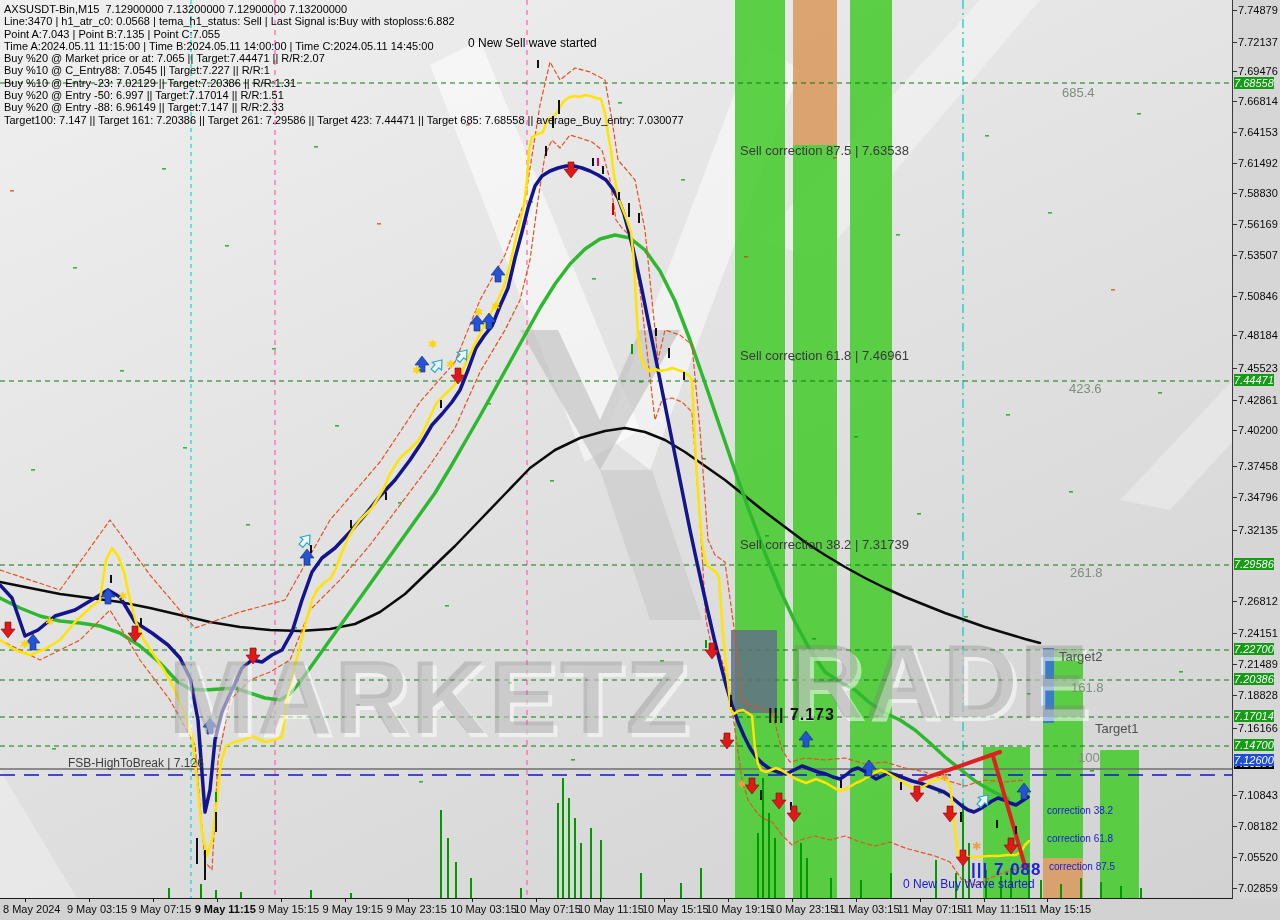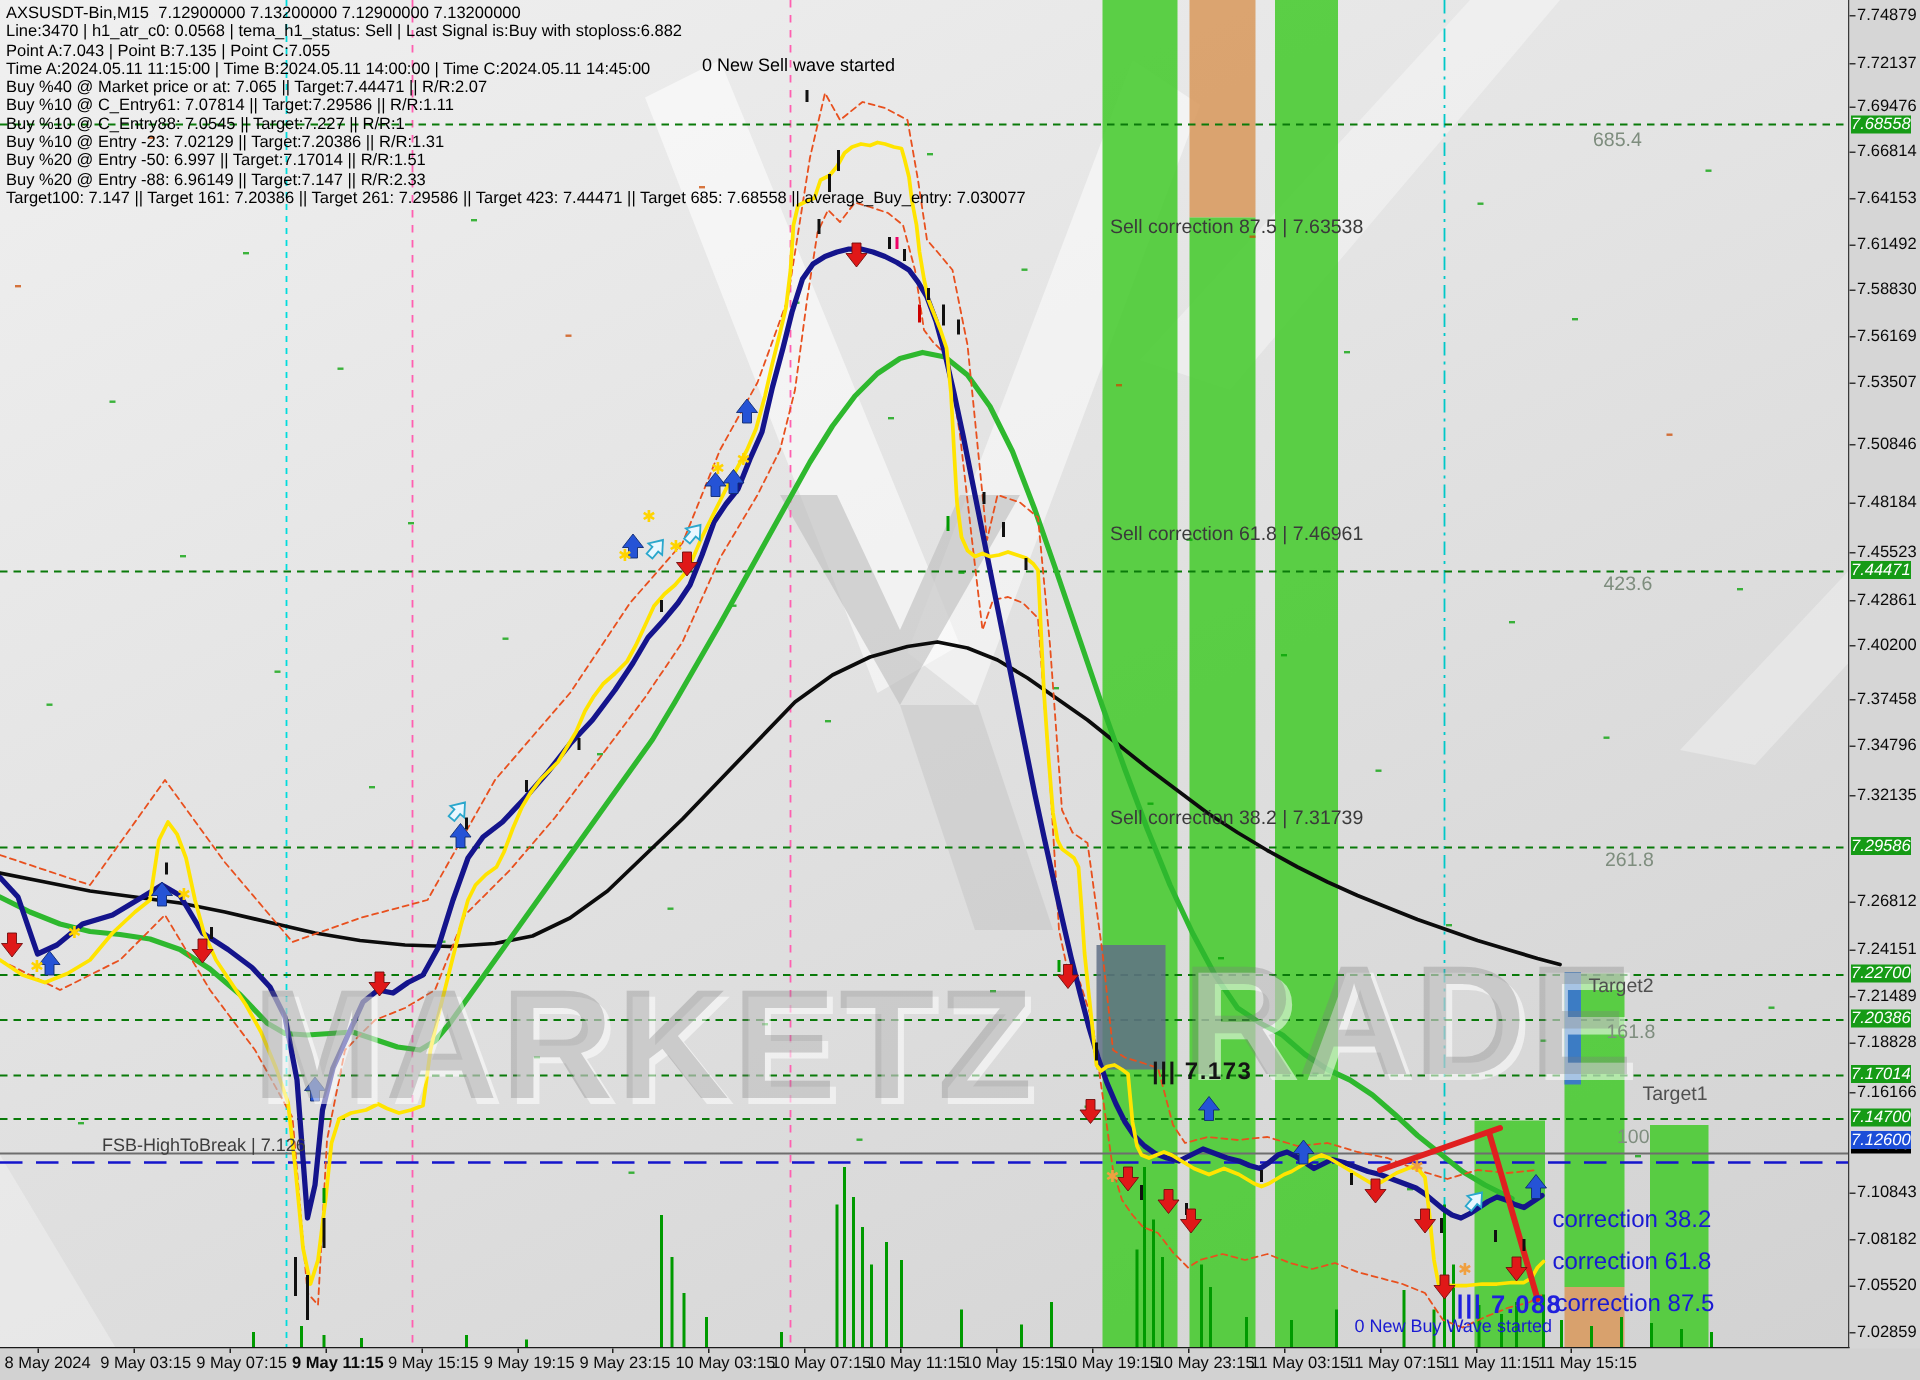--- a/index.html
+++ b/index.html
@@ -15,21 +15,21 @@
   #wmLeft{left:168px;margin-top:16px;} #wmRight{left:788px;}
   #info{position:absolute;left:4px;top:3px;color:#000;font-size:11px;line-height:12.3px;z-index:30;}
   #info div{white-space:pre;}
   .ann{position:absolute;white-space:nowrap;z-index:25;}
   #sellWave{left:468px;top:36px;font-size:12px;color:#000;}
   #buyWave{left:903px;top:877px;font-size:12px;color:#1a1ad2;}
   #fsbLabel{left:68px;top:756px;font-size:12px;color:#3d3d3d;z-index:26;}
   .zoneLbl{font-size:13px;color:#3a3a3a;}
   .fibLbl{font-size:13px;color:#7e8d7e;}
   .tgtLbl{font-size:13px;color:#4f4f4f;}
-  .corrLbl{font-size:16px;color:#1a1ad2;}
+  .corrLbl{font-size:10px;color:#1a1ad2;margin-left:12px;}
   .callout{font-weight:bold;letter-spacing:1px;}
   #paxis{position:absolute;left:1233px;top:0;width:47px;height:898px;background:#d6d6d6;}
   .pl{position:absolute;left:5px;font-size:11px;color:#0a0a0a;white-space:nowrap;}
   .pl::before{content:"";position:absolute;left:-5px;top:6px;width:4px;height:1px;background:#333;}
   .plh{position:absolute;left:1px;font-size:11px;padding:0 0;color:#fff;white-space:nowrap;z-index:5;font-style:italic;}
   #taxis{position:absolute;left:0;top:899px;width:1280px;height:21px;background:#d2d2d2;}
   .tl{position:absolute;top:4px;font-size:11px;color:#0a0a0a;white-space:nowrap;}
   .tl::before{content:"";position:absolute;left:22px;top:-4px;width:1px;height:3px;background:#222;}
 </style>
 </head>
@@ -250,22 +250,21 @@
         <text x="737" y="788" font-size="11" fill="#f0a040">✱</text>
         <text x="940" y="781" font-size="11" fill="#f0a040">✱</text>
         <text x="972" y="850" font-size="11" fill="#f0a040">✱</text>
         <text x="118" y="600" font-size="11" fill="#ffd400">✱</text>
       </svg>
     <div id="info">
         <div>AXSUSDT-Bin,M15  7.12900000 7.13200000 7.12900000 7.13200000</div>
         <div>Line:3470 | h1_atr_c0: 0.0568 | tema_h1_status: Sell | Last Signal is:Buy with stoploss:6.882</div>
         <div>Point A:7.043 | Point B:7.135 | Point C:7.055</div>
         <div>Time A:2024.05.11 11:15:00 | Time B:2024.05.11 14:00:00 | Time C:2024.05.11 14:45:00</div>
-        <div>Buy %40 @ Market price or at: 7.065 || Target:7.44471 || R/R:2.07</div>
-        <div>Buy %10 @ C_Entry61: 7.07814 || Target:7.29586 || R/R:1.11</div>
+        <div>Buy %20 @ Market price or at: 7.065 || Target:7.44471 || R/R:2.07</div>
         <div>Buy %10 @ C_Entry88: 7.0545 || Target:7.227 || R/R:1</div>
         <div>Buy %10 @ Entry -23: 7.02129 || Target:7.20386 || R/R:1.31</div>
         <div>Buy %20 @ Entry -50: 6.997 || Target:7.17014 || R/R:1.51</div>
         <div>Buy %20 @ Entry -88: 6.96149 || Target:7.147 || R/R:2.33</div>
         <div>Target100: 7.147 || Target 161: 7.20386 || Target 261: 7.29586 || Target 423: 7.44471 || Target 685: 7.68558 || average_Buy_entry: 7.030077</div>
       </div>
     <div id="sellWave" class="ann">0 New Sell wave started</div>
     <div id="buyWave" class="ann">0 New Buy Wave started</div>
     <div id="fsbLabel" class="ann">FSB-HighToBreak | 7.126</div>
     <div id="overlay">

